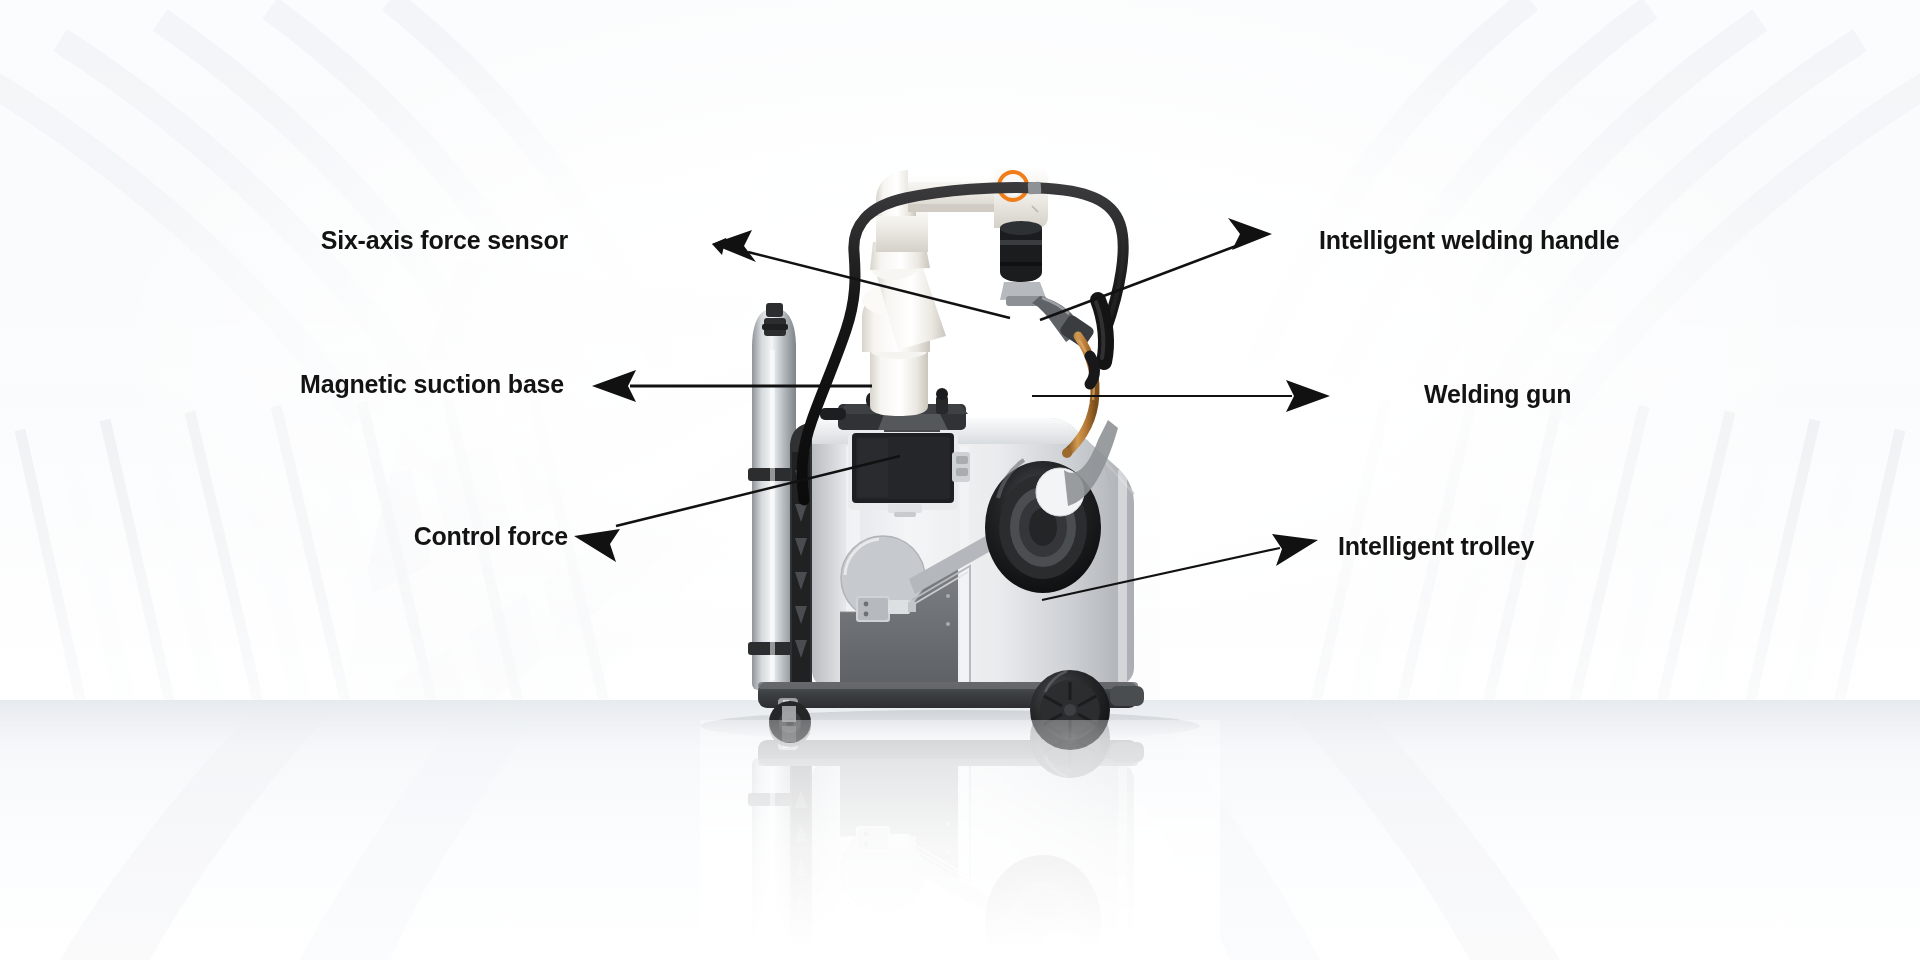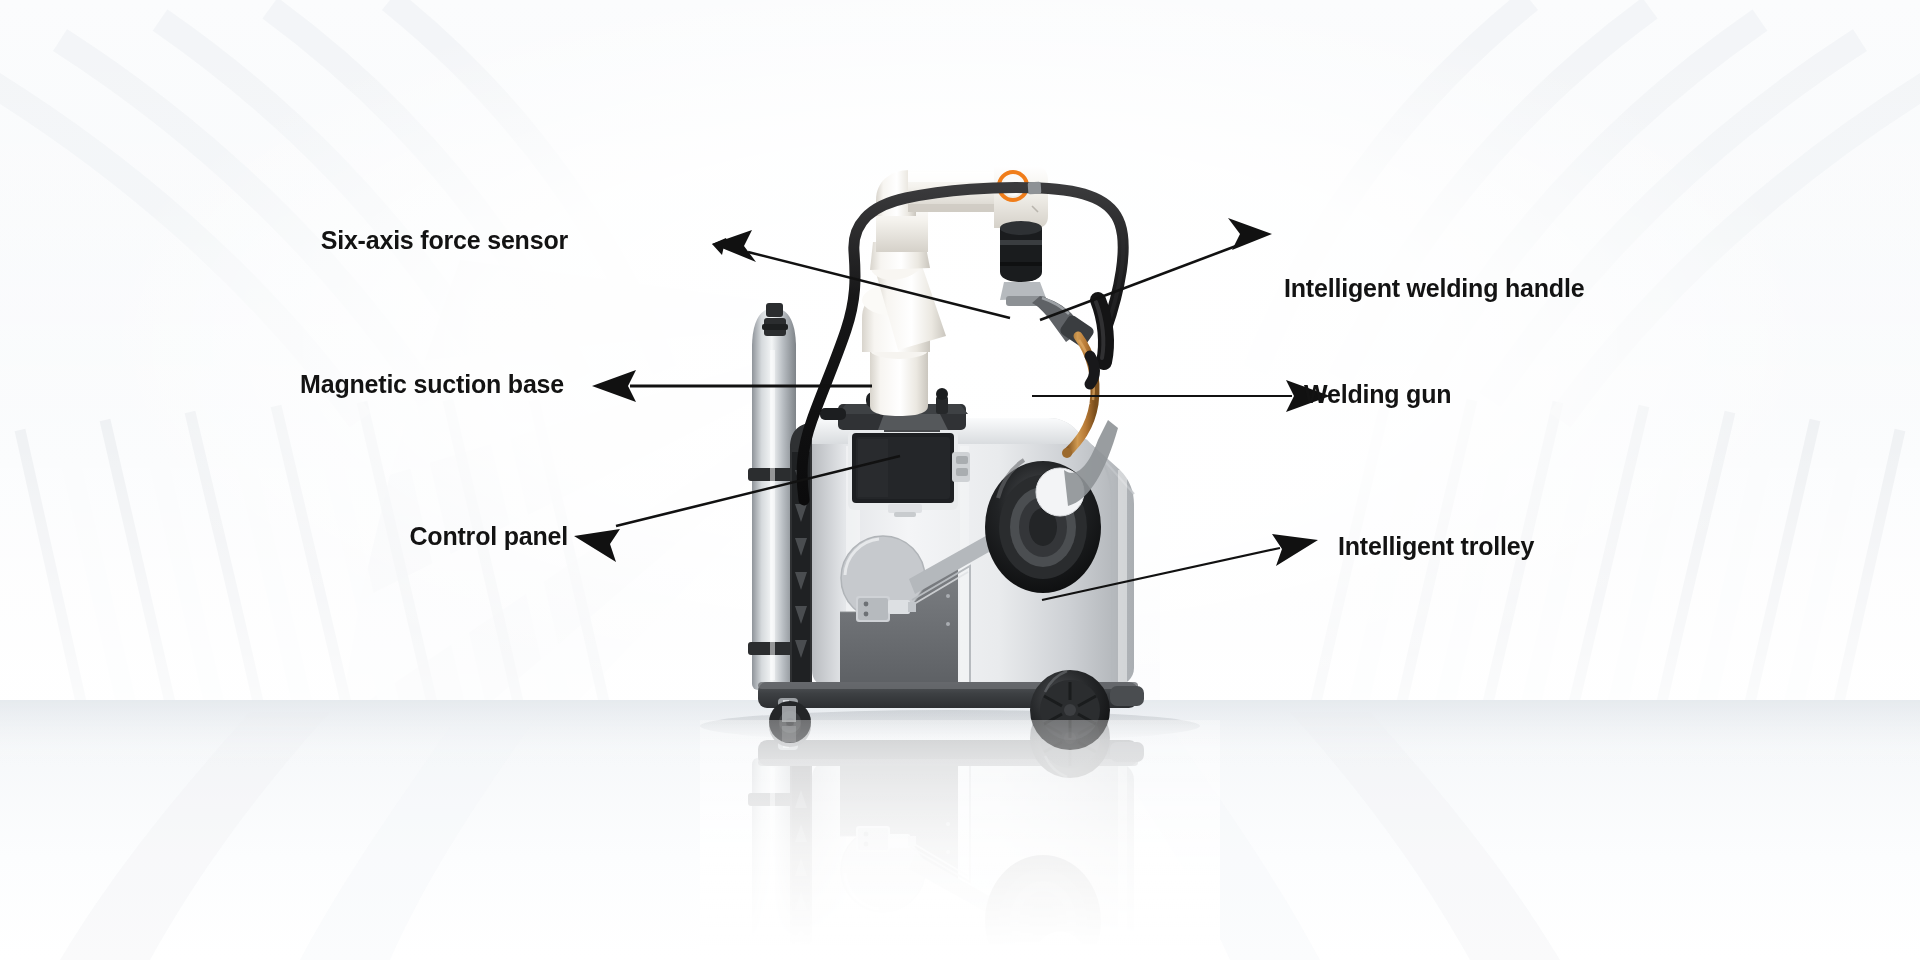--- a/index.html
+++ b/index.html
@@ -487,33 +487,33 @@
     <path d="M574,536 L620,529 L610,544 L616,562 Z" fill="#111111"></path>
 
     <path d="M1042,600 L1280,548" stroke="#111111" stroke-width="2.2" fill="none"></path>
     <path d="M1318,540 L1272,534 L1282,549 L1276,566 Z" fill="#111111"></path>
   </svg>
 
   <div class="label left" style="left:448px;  top:228px;  width:120px;">
     <span style="position:absolute; right:0; white-space:nowrap;">Six-axis force sensor</span>
   </div>
 
-  <div class="label right" style="left:1284px; top:228px;margin-top:48px;">
+  <div class="label right" style="left:1319px; top:228px;">
     <span>Intelligent welding handle</span>
   </div>
 
   <div class="label left" style="left:448px;  top:372px;  width:120px;">
     <span style="position:absolute; right:4px; white-space:nowrap;">Magnetic suction base</span>
   </div>
 
-  <div class="label right" style="left:1304px; top:382px;">
+  <div class="label right" style="left:1424px; top:382px;">
     <span>Welding gun</span>
   </div>
 
   <div class="label left" style="left:448px;  top:524px;  width:120px;">
-    <span style="position:absolute; right:0; white-space:nowrap;">Control panel</span>
+    <span style="position:absolute; right:0; white-space:nowrap;">Control force</span>
   </div>
 
   <div class="label right" style="left:1338px; top:534px;">
     <span>Intelligent trolley</span>
   </div>
 
 </div>
 
 </body></html>

